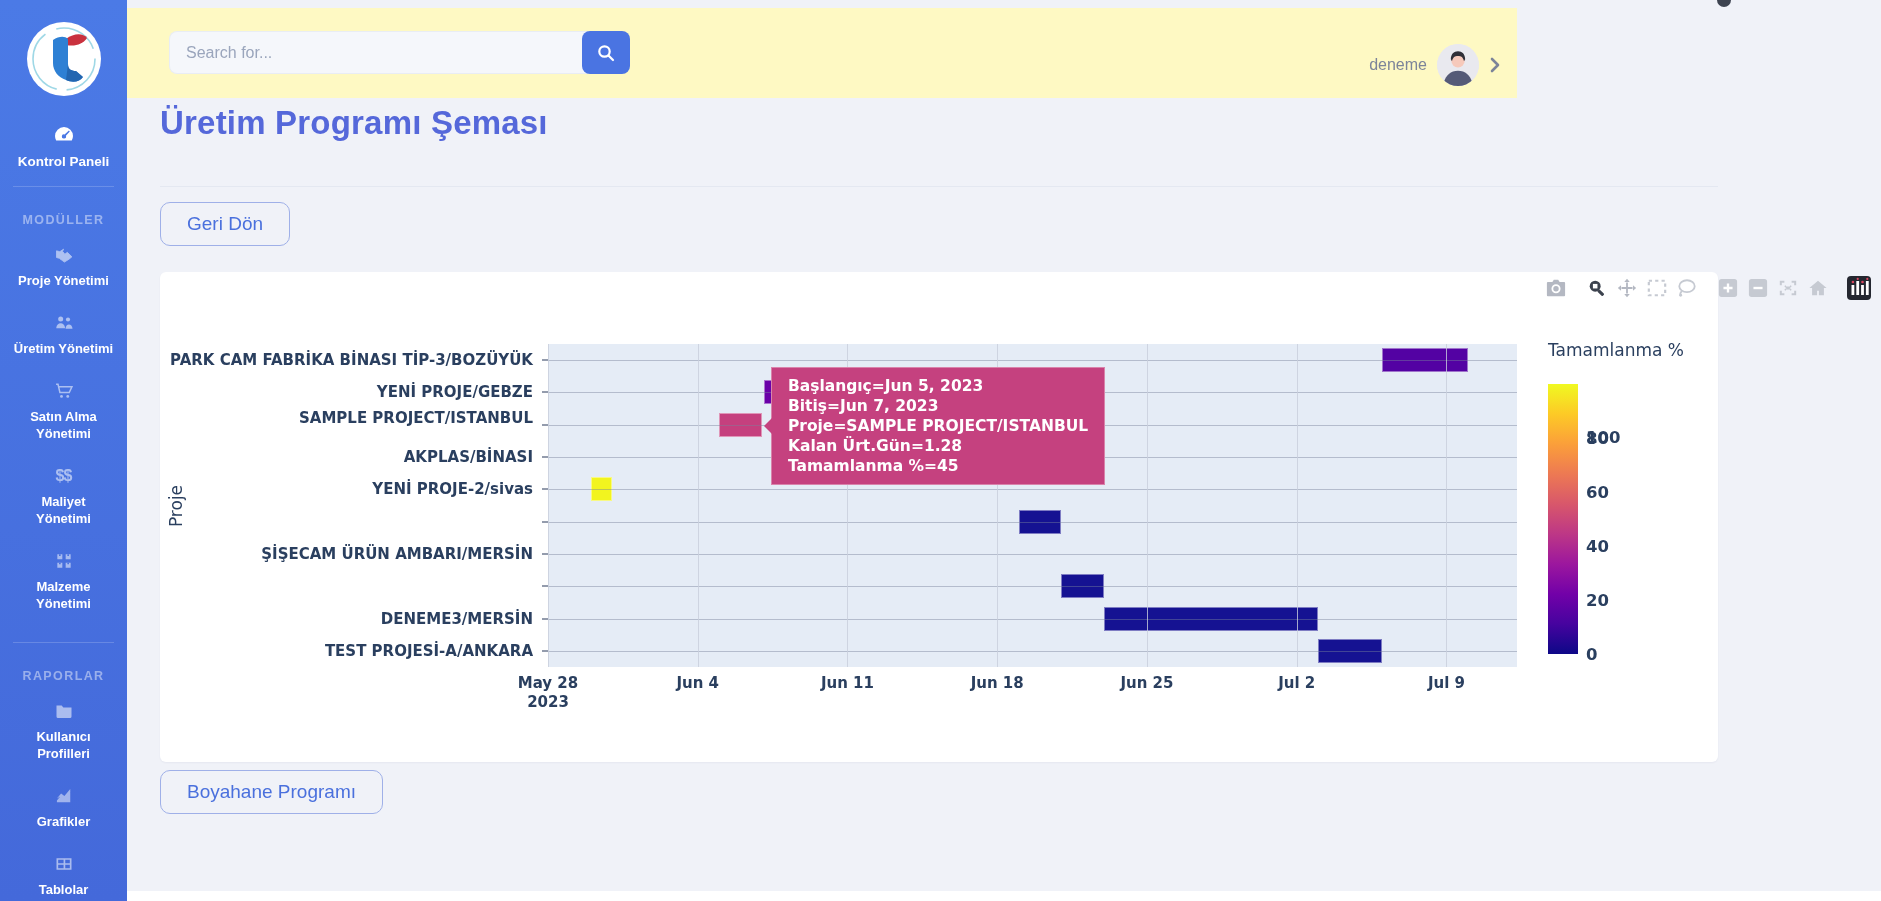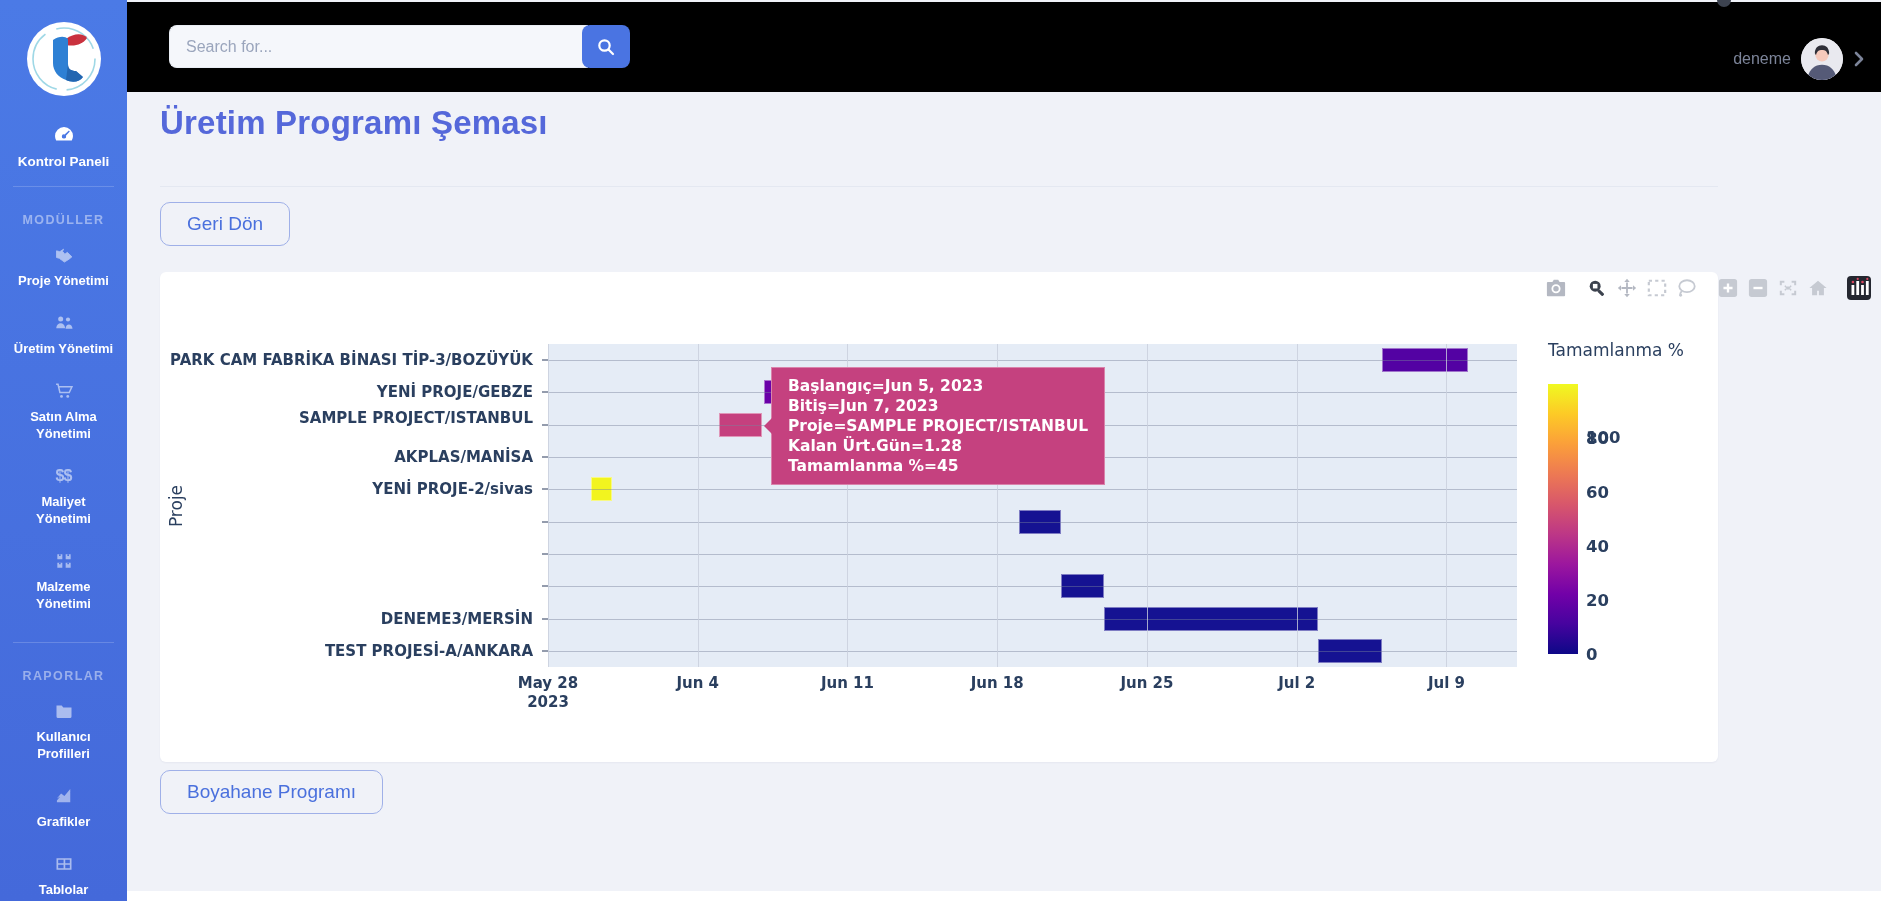--- a/index.html
+++ b/index.html
@@ -19,21 +19,21 @@
   .nitem.primary{margin-bottom:10px;}
   .nitem.primary .nicon{opacity:1;height:24px;}
   .nitem.primary .nicon svg{width:24px;height:24px;}
   .nitem.primary .nlabel{font-weight:700;font-size:13.5px;}
   .nsection{font-size:12.5px;font-weight:700;letter-spacing:1.4px;color:rgba(255,255,255,.45);
             margin:10px 0 18px;text-align:center;width:100%;}
   .ndiv{width:101px;height:1px;background:rgba(255,255,255,.18);margin:6px auto 16px;}
   .dollar{font-weight:700;font-size:16px;color:#fff;letter-spacing:-1px;}
 
   
-  .header{position:absolute;left:127px;top:2px;width:1754px;height:90px;background:#000000;z-index:4;}
+  .header{position:absolute;left:127px;top:8px;width:1390px;height:90px;background:#fef9c3;z-index:4;}
   .search{position:absolute;left:42px;top:23px;display:flex;height:43px;}
   .search input{width:419px;height:43px;box-sizing:border-box;background:#f5f7fb;border:1px solid #e9edf4;
                 border-right:none;border-radius:8px 0 0 8px;padding:0 16px;font-size:16px;color:#44507a;
                 font-family:"Liberation Sans",sans-serif;outline:none;}
   .search input::placeholder{color:#9aa5bc;}
   .search button{width:48px;height:43px;border:none;background:#4a74e2;border-radius:8px;margin-left:-6px;
                  display:flex;align-items:center;justify-content:center;cursor:pointer;}
   .user{position:absolute;right:16px;top:36px;display:flex;align-items:center;gap:10px;margin-left:32px;}
   .username{font-size:16px;color:#7c8499;}
   .avatar{width:42px;height:42px;border-radius:50%;overflow:hidden;background:#e9e9ef;cursor:pointer;}
@@ -287,28 +287,29 @@
         <div class="plotbg"></div>
         <div class="ylab" style="top: 72px; height: 32.3px;">PARK CAM FABRİKA BİNASI TİP-3/BOZÜYÜK</div>
         <div class="ytick" style="top: 87.15px;"></div>
         <div class="ghline" style="top: 88.15px;"></div>
         <div class="ylab" style="top: 104.3px; height: 32.3px;">YENİ PROJE/GEBZE</div>
         <div class="ytick" style="top: 119.45px;"></div>
         <div class="ghline" style="top: 120.45px;"></div>
         <div class="ylab" style="top: 130px; height: 32.3px;">SAMPLE PROJECT/ISTANBUL</div>
         <div class="ytick" style="top: 151.75px;"></div>
         <div class="ghline" style="top: 152.75px;"></div>
-        <div class="ylab" style="top: 168.9px; height: 32.3px;">AKPLAS/MANİSA</div>
+        <div class="ylab" style="top: 168.9px; height: 32.3px;">AKPLAS/BİNASI</div>
         <div class="ytick" style="top: 184.05px;"></div>
         <div class="ghline" style="top: 185.05px;"></div>
         <div class="ylab" style="top: 201.2px; height: 32.3px;">YENİ PROJE-2/sivas</div>
         <div class="ytick" style="top: 216.35px;"></div>
         <div class="ghline" style="top: 217.35px;"></div>
         <div class="ytick" style="top: 248.65px;"></div>
         <div class="ghline" style="top: 249.65px;"></div>
+        <div class="ylab" style="top: 265.8px; height: 32.3px;">ŞİŞECAM ÜRÜN AMBARI/MERSİN</div>
         <div class="ytick" style="top: 280.95px;"></div>
         <div class="ghline" style="top: 281.95px;"></div>
         <div class="ytick" style="top: 313.25px;"></div>
         <div class="ghline" style="top: 314.25px;"></div>
         <div class="ylab" style="top: 330.4px; height: 32.3px;">DENEME3/MERSİN</div>
         <div class="ytick" style="top: 345.55px;"></div>
         <div class="ghline" style="top: 346.55px;"></div>
         <div class="ylab" style="top: 362.7px; height: 32.3px;">TEST PROJESİ-A/ANKARA</div>
         <div class="ytick" style="top: 377.85px;"></div>
         <div class="ghline" style="top: 378.85px;"></div>

